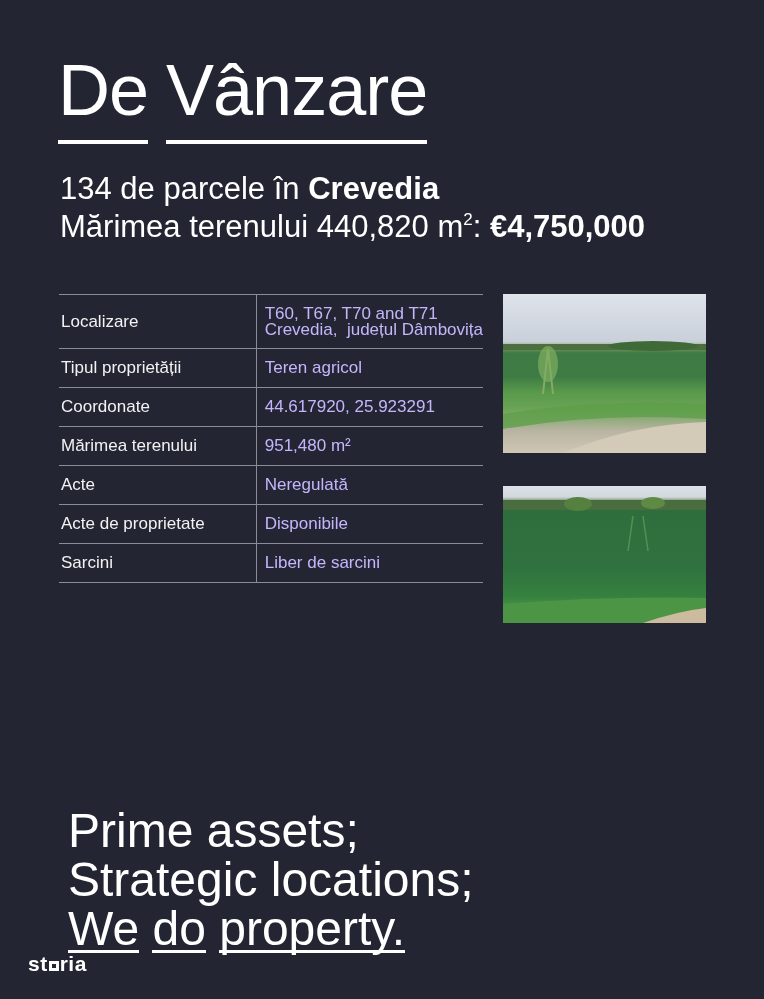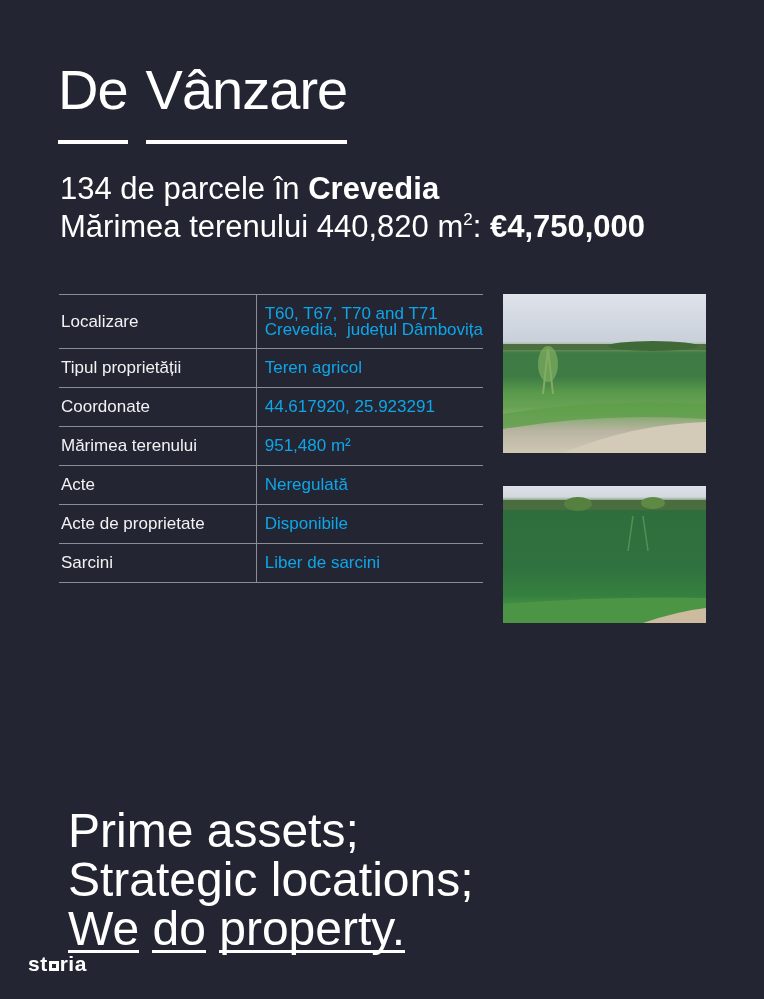--- a/index.html
+++ b/index.html
@@ -4,21 +4,21 @@
 <style>
   html, body { margin: 0; padding: 0; }
   body {
     width: 764px; height: 999px; overflow: hidden;
     background: #232632; color: #ffffff;
     font-family: "Liberation Sans", sans-serif;
     position: relative;
   }
   .title {
     position: absolute; left: 58px; top: 40px;
-    font-size: 56px; font-weight: 400; line-height: 100px; letter-spacing: -1px;
+    font-size: 72px; font-weight: 400; line-height: 100px; letter-spacing: -1px;
     margin: 0;
   }
   .title .word { display: inline-block; position: relative; }
   .title .word::after {
     content: ""; position: absolute; left: 0; right: 0; bottom: -4px;
     height: 4px; background: #ffffff;
   }
   .title .w2 { margin-left: 18px; }
 
   .sub {
@@ -30,21 +30,21 @@
 
   table.info {
     position: absolute; left: 59px; top: 294px; width: 424px;
     border-collapse: collapse; font-size: 17px;
   }
   table.info td {
     border-top: 1px solid #8a8d96; border-bottom: 1px solid #8a8d96;
     height: 38px; padding: 0 0 0 2px; vertical-align: middle;
   }
   table.info td.k { width: 219px; font-weight: 400; color: #f2f2f2; }
-  table.info td.v { border-left: 1px solid #8a8d96; padding-left: 8px; color: #0ea5e9; font-weight: 400; line-height: 16px; }
+  table.info td.v { border-left: 1px solid #8a8d96; padding-left: 8px; color: #c4b5fd; font-weight: 400; line-height: 16px; }
   table.info tr.tall td { height: 53px; }
 
   .photo { position: absolute; left: 503px; width: 203px; overflow: hidden; }
   .photo1 { top: 294px; height: 159px;
     background: linear-gradient(to bottom, #dfe3ea 0%, #c9d0da 30%, #7a9a60 34%, #3e7a44 37%, #3f7c45 52%, #5a9a4a 62%, #6aa456 72%, #b9b4a2 86%, #cfc7b4 100%);
   }
   .photo2 { top: 486px; height: 137px;
     background: linear-gradient(to bottom, #dde2e8 0%, #d3d8de 8%, #5b7d4a 12%, #2f6e3c 17%, #2f723f 60%, #35803f 80%, #4f9a48 92%, #c8b79d 100%);
   }
   .photo svg { position: absolute; left: 0; top: 0; }

